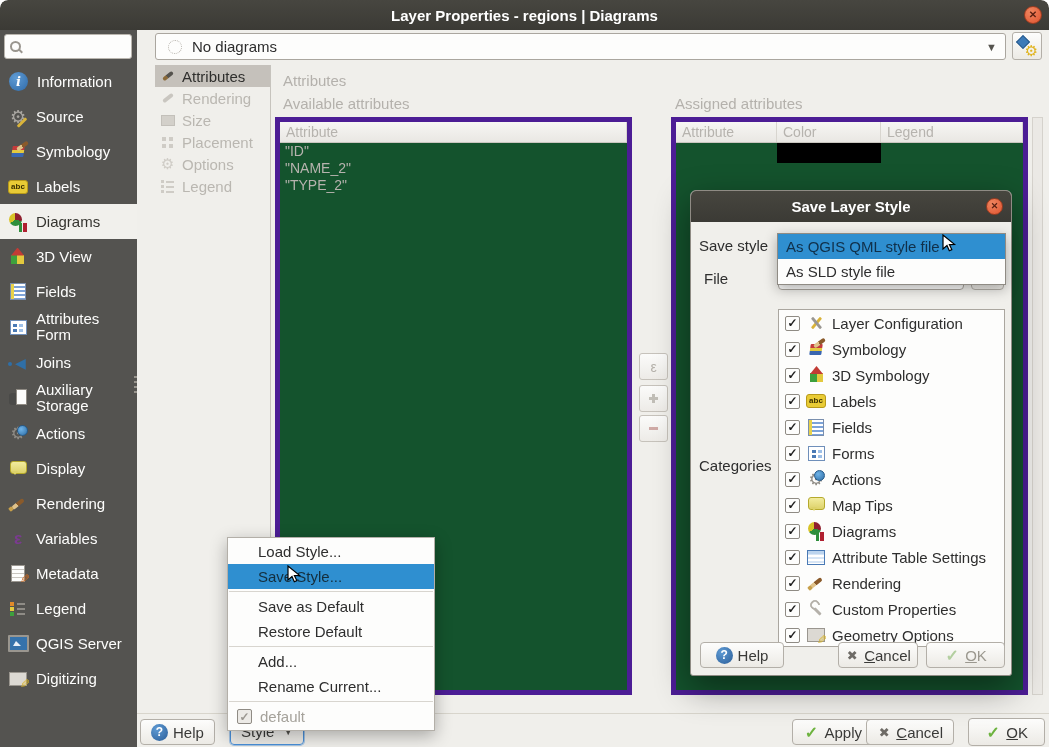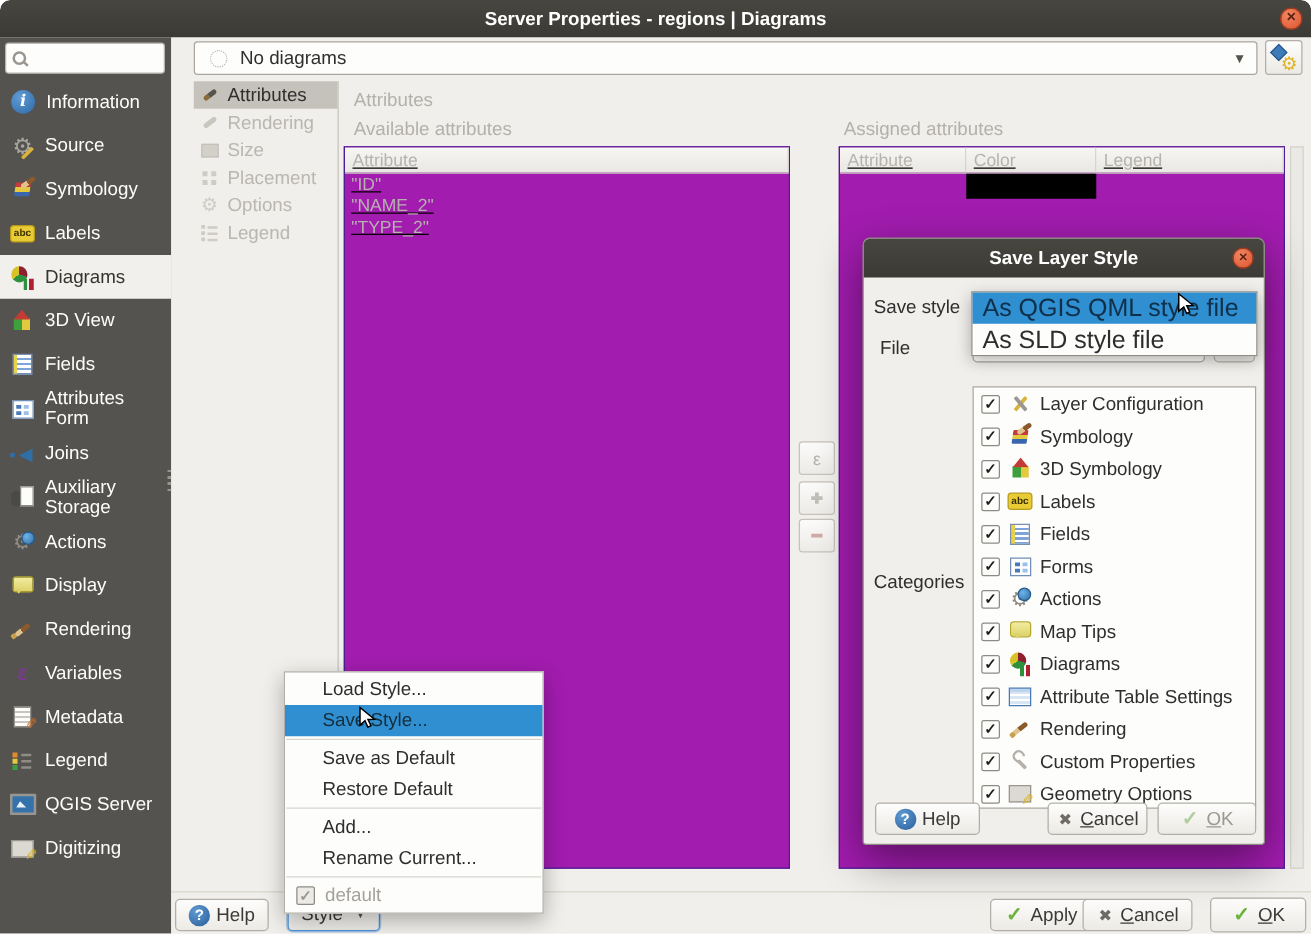--- a/index.html
+++ b/index.html
@@ -90,21 +90,21 @@
   .tabic-brush::before{content:"";width:12px;height:4px;border-radius:2px;transform:rotate(-38deg);background:#c9c6c0;}
   .tabic-brush.dark::before{background:linear-gradient(90deg,#8a6a3a 0 5px,#55534e 5px);}
   .tabic-size::before{content:"";width:12px;height:9px;background:#d3d0ca;border:1px solid #c3c0ba;}
   .tabic-placement::before{content:"";position:absolute;left:3px;top:3px;width:4px;height:4px;background:#cfccc6;box-shadow:7px 0 0 #cfccc6,0 7px 0 #cfccc6,7px 7px 0 #cfccc6;}
   .tabic-options::before{content:"⚙";color:#cfccc6;font-size:15px;}
   .tabic-list::before{content:"";position:absolute;left:2px;top:2px;width:3px;height:3px;background:#cfccc6;box-shadow:0 5px 0 #cfccc6,0 10px 0 #cfccc6;}
   .tabic-list::after{content:"";position:absolute;left:7px;top:3px;width:8px;height:2px;background:#cfccc6;box-shadow:0 5px 0 #cfccc6,0 10px 0 #cfccc6;}
   .panel-vline{position:absolute;left:133px;top:35px;height:642px;border-left:1px solid #c6c3bd;}
 
   .p-label{position:absolute;font-size:15px;color:#b4b1ac;}
-  .table{position:absolute;background:#a21caf;border:1px solid #4c1d95;text-decoration:underline;}
+  .table{position:absolute;background:#14532d;border:5px solid #4c1d95;}
   .t-head{display:grid;height:21px;background:linear-gradient(180deg,#f7f6f4,#e9e7e3);border-bottom:1px solid #c9c6c0;color:#b6b3ae;font-size:14px;}
   .t-head > div{display:flex;align-items:center;padding:0 6px;border-right:1px solid #d8d5cf;}
   .t-row{font-size:14px;color:#b6b3ae;line-height:17px;padding:0 5px;}
   .t-grid{display:grid;}
   .swatch{height:20px;}
   .scroll-strip{position:absolute;left:895px;top:87px;width:11px;height:578px;background:#ebe9e5;border:1px solid #d5d2cc;}
   .mid-btn{position:absolute;left:502px;width:29px;height:27px;background:linear-gradient(180deg,#fbfbfa,#edebe7);border:1px solid #c6c2bb;border-radius:3px;display:flex;align-items:center;justify-content:center;color:#b5b1aa;font-size:14px;}
   .mi-plus::before{content:"";width:9px;height:3px;background:#c1beb7;box-shadow:0 0 0 0;}
   .mi-plus::after{content:"";position:absolute;width:3px;height:9px;background:#c1beb7;}
   .mi-minus::before{content:"";width:9px;height:3px;background:#cfaaa6;}
@@ -128,40 +128,40 @@
   .cat-list{position:absolute;left:87px;top:118px;width:227px;height:338px;background:#fdfdfc;border:1px solid #aaa69f;overflow:hidden;}
   .cat-row{height:26px;display:flex;align-items:center;gap:6px;padding:0 6px;font-size:15px;color:#2e2e2e;}
   .cb{width:15px;height:15px;background:#fdfdfc;border:1px solid #8f8b84;border-radius:2px;display:inline-flex;align-items:center;justify-content:center;flex:none;}
   .cb::before{content:"✓";font-size:12px;font-weight:bold;color:#1d1d1d;line-height:1;}
   .cb.gray{background:#eceae6;}
   .cb.gray::before{color:#9a968f;}
   .cat-row .ic{width:20px;}
 
   
   .popup{position:absolute;left:777px;top:233px;width:229px;background:#fdfdfc;border:1px solid #8f8b84;box-shadow:0 4px 12px rgba(0,0,0,.3);z-index:30;}
-  .popup-item{height:25px;display:flex;align-items:flex-end;padding:0 8px;font-size:20px;color:#2e2e2e;}
+  .popup-item{height:25px;display:flex;align-items:center;padding:0 8px;font-size:15px;color:#2e2e2e;}
   .popup-item.hl{background:#2f8fd0;color:#10304a;}
 
   
   .menu{position:absolute;left:227px;top:537px;width:208px;background:#fdfdfc;border:1px solid #b3afa8;box-shadow:0 5px 16px rgba(0,0,0,.3);z-index:40;padding:1px 0;}
   .menu-item{height:25px;display:flex;align-items:center;gap:8px;padding:0 12px 0 30px;font-size:15px;color:#2e2e2e;}
   .menu-item.hl{background:#2f8fd0;color:#142e3d;}
   .menu-item.disabled{color:#a5a29b;}
   .menu-item.has-cb{padding-left:9px;}
   .menu-sep{height:1px;background:#d8d5cf;margin:2px 1px;}
 
   .cursor{position:absolute;z-index:60;}
 </style>
 </head>
 <body>
 
 <div class="window">
 
   <div class="titlebar">
-    <span class="title">Server Properties - regions | Diagrams</span>
+    <span class="title">Layer Properties - regions | Diagrams</span>
     <span class="wm-close">✕</span>
   </div>
 
   <div class="sidebar">
     <div class="searchbox">
       <span class="ic ic-search"></span>
       <input placeholder="" style="">
     </div>
     <div class="nav">
       <div class="nav-item">

